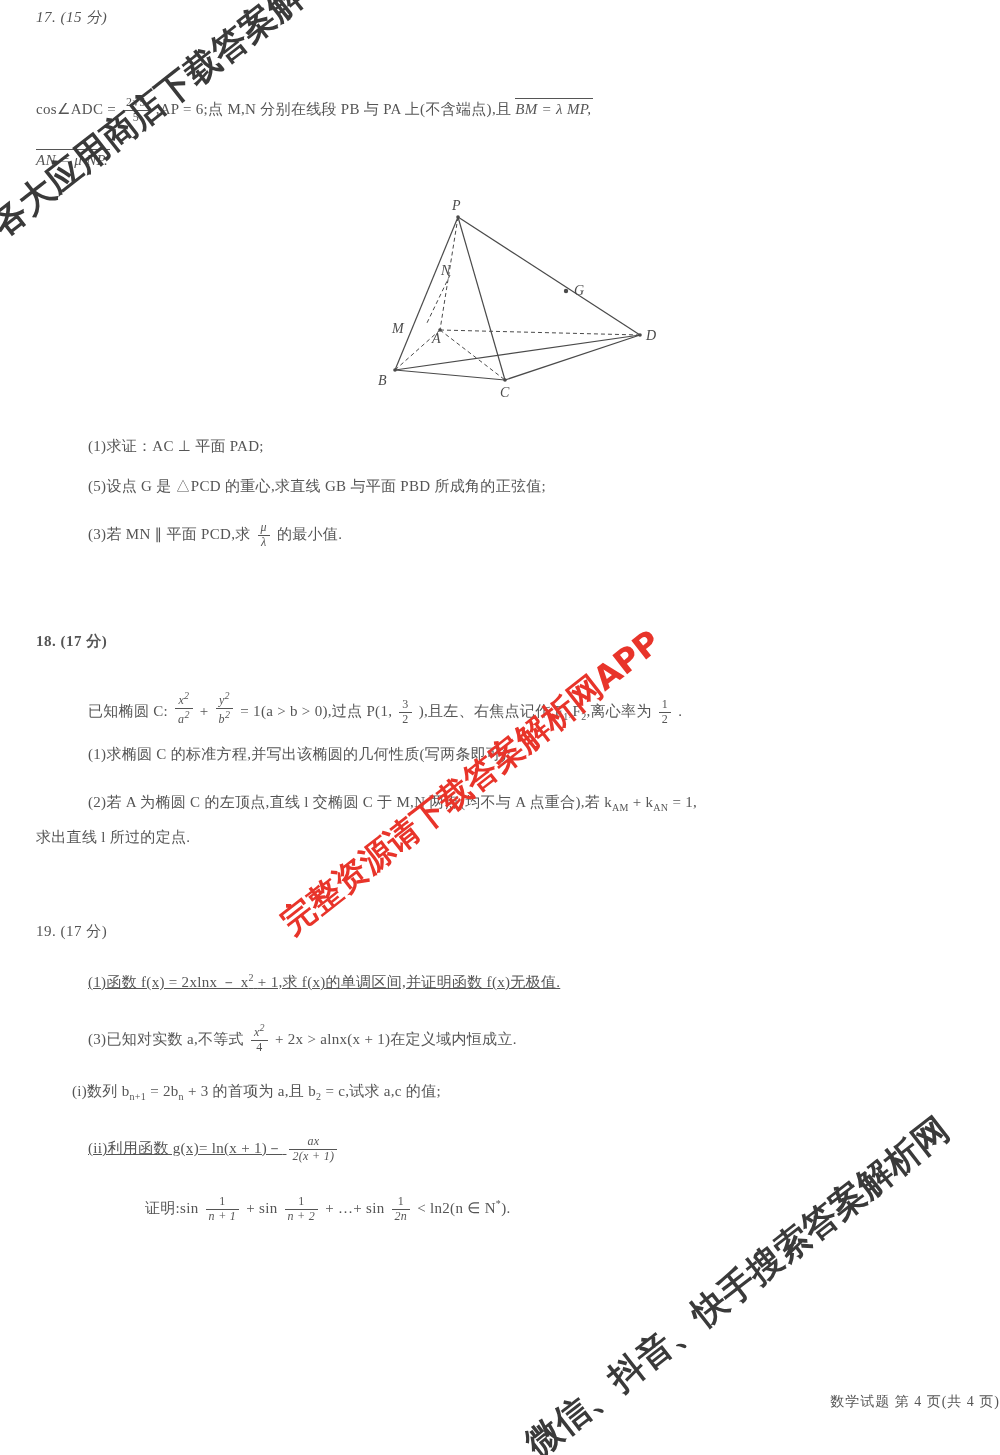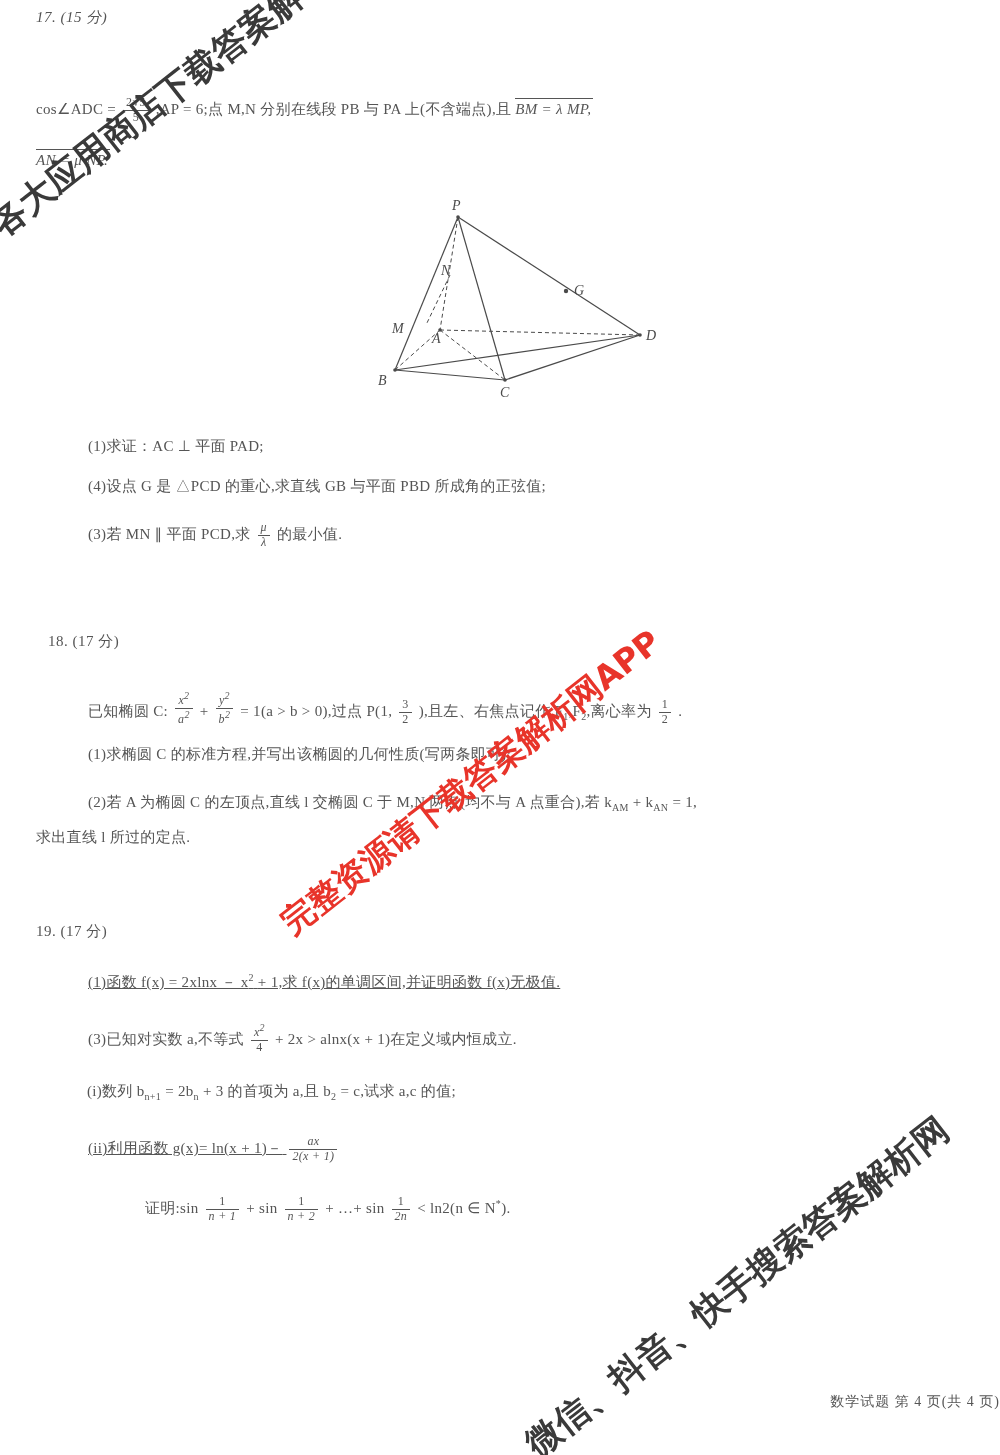--- a/index.html
+++ b/index.html
@@ -130,31 +130,31 @@
       <text x="244" y="100" font-size="14" font-style="italic" fill="#4a4a4a" font-family="Liberation Serif, serif">G</text>
       <text x="102" y="148" font-size="14" font-style="italic" fill="#4a4a4a" font-family="Liberation Serif, serif">A</text>
       <text x="62" y="138" font-size="14" font-style="italic" fill="#4a4a4a" font-family="Liberation Serif, serif">M</text>
       <text x="316" y="145" font-size="14" font-style="italic" fill="#4a4a4a" font-family="Liberation Serif, serif">D</text>
       <text x="48" y="190" font-size="14" font-style="italic" fill="#4a4a4a" font-family="Liberation Serif, serif">B</text>
       <text x="170" y="202" font-size="14" font-style="italic" fill="#4a4a4a" font-family="Liberation Serif, serif">C</text>
     </svg>
   </div>
 
   <div class="q-line" style="left:88px;top:437px;">(1)求证：AC ⊥ 平面 PAD;</div>
-  <div class="q-line" style="left:88px;top:477px;">(4)设点 G 是 △PCD 的重心,求直线 GB 与平面 PBD 所成角的正弦值;</div>
+  <div class="q-line" style="left:88px;top:477px;">(5)设点 G 是 △PCD 的重心,求直线 GB 与平面 PBD 所成角的正弦值;</div>
   <div class="q-line" style="left:88px;top:521px;">
     <span>(3)若 MN ∥ 平面 PCD,求</span>
     <span class="frac">
       <span class="num ital">μ</span>
       <span class="den ital">λ</span>
     </span>
     <span>的最小值.</span>
   </div>
 
-  <div class="q-head" style="left:48px;top:632px;">
+  <div class="q-head" style="left:36px;top:632px;font-weight:bold;">
     <span>18.</span>
     <span>(17 分)</span>
   </div>
 
   <div class="q-line" style="left:88px;top:690px;">
     <span>已知椭圆 C:</span>
     <span class="frac">
       <span class="num ital"><span>x</span><span class="sup">2</span></span>
       <span class="den ital"><span>a</span><span class="sup">2</span></span>
     </span>
@@ -197,21 +197,21 @@
 
   <div class="q-line" style="left:88px;top:1022px;">
     <span>(3)已知对实数 a,不等式</span>
     <span class="frac">
       <span class="num ital"><span>x</span><span class="sup">2</span></span>
       <span class="den">4</span>
     </span>
     <span>+ 2x &gt; alnx(x + 1)在定义域内恒成立.</span>
   </div>
 
-  <div class="q-line" style="left:87px;top:1082px;text-align:right;">
+  <div class="q-line" style="left:72px;top:1082px;text-align:right;">
     <span>(i)数列 b</span><span class="sub">n+1</span>
     <span>= 2b</span><span class="sub">n</span>
     <span>+ 3 的首项为 a,且 b</span><span class="sub">2</span>
     <span>= c,试求 a,c 的值;</span>
   </div>
 
   <div class="q-line" style="left:88px;top:1135px;text-decoration:underline;">
     <span>(ii)利用函数 g(x)= ln(x + 1)－</span>
     <span class="frac">
       <span class="num ital">ax</span>

